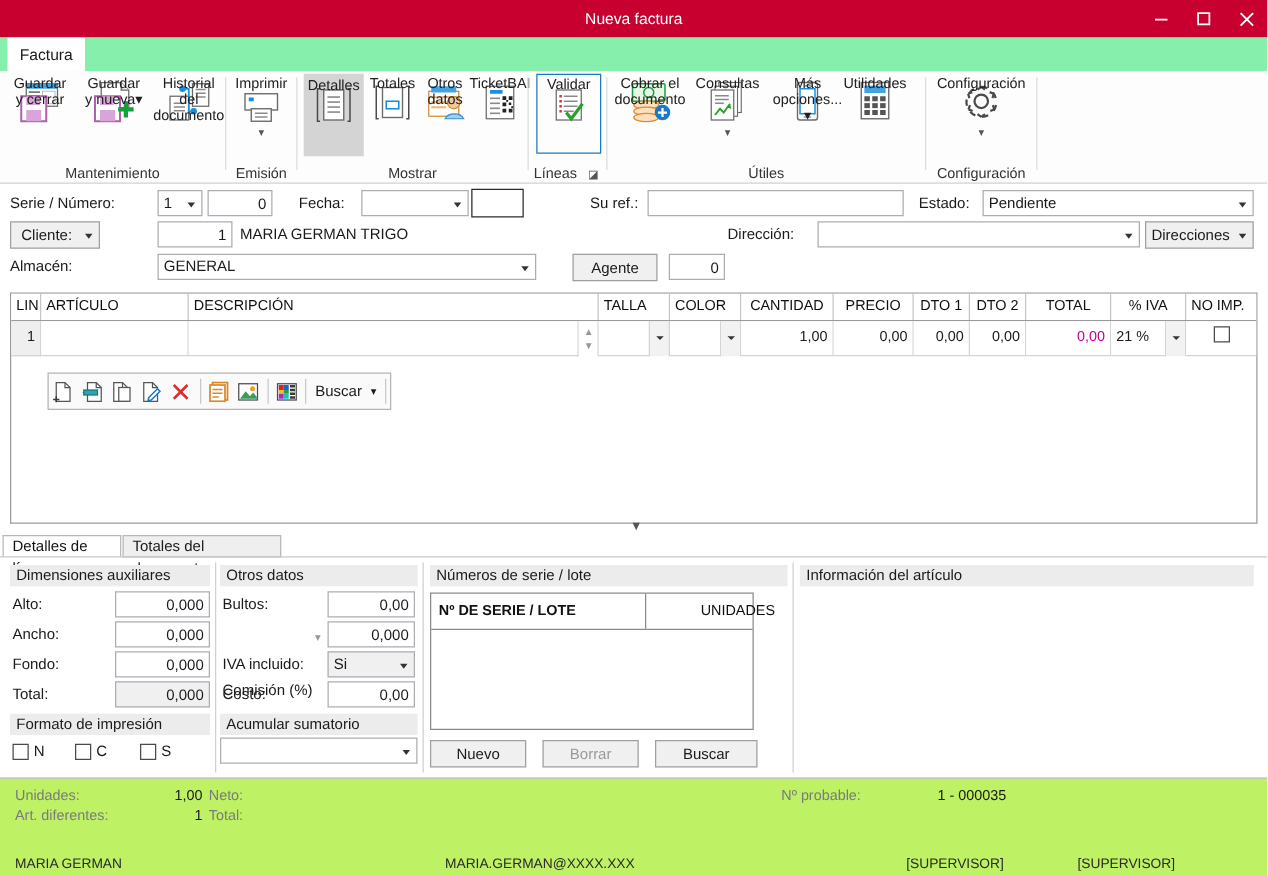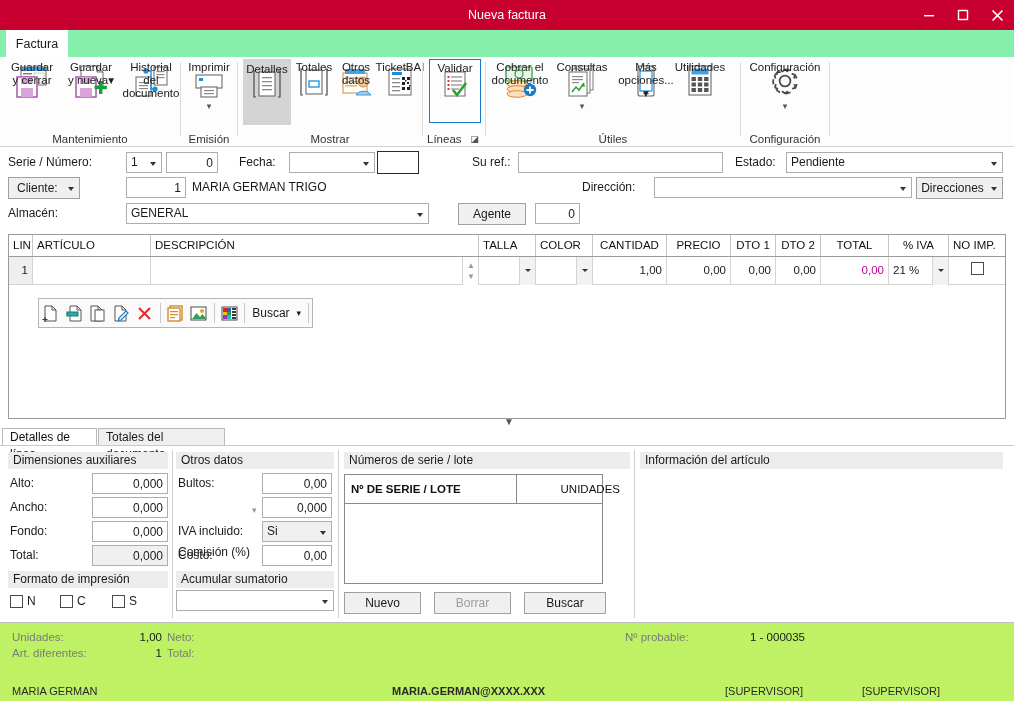--- a/index.html
+++ b/index.html
@@ -711,18 +711,18 @@
 
     <div class="stlbl" style="left:12px; top:24px;">Art. diferentes:</div>
     <div class="stval" style="left:90px; top:24px; width:72px;">1</div>
     <div class="stlbl" style="left:167px; top:24px;">Total:</div>
     <div class="stval" style="left:205px; top:24px; width:90px; text-align:left;"></div>
 
     <div class="stlbl" style="left:625px; top:8px;">Nº probable:</div>
     <div class="stval" style="left:750px; top:8px; width:110px; text-align:left;">1 - 000035</div>
 
     <div class="stfoot" style="left:12px; top:62px;">MARIA GERMAN</div>
-    <div class="stfoot" style="left:392px; top:62px;font-weight:bold;">MARIA.GERMAN@XXXX.XXX</div>
+    <div class="stfoot" style="left:356px; top:62px;">MARIA.GERMAN@XXXX.XXX</div>
     <div class="stfoot" style="left:725px; top:62px;">[SUPERVISOR]</div>
     <div class="stfoot" style="left:862px; top:62px;">[SUPERVISOR]</div>
   </div>
 
 </div>
 
 </body></html>

